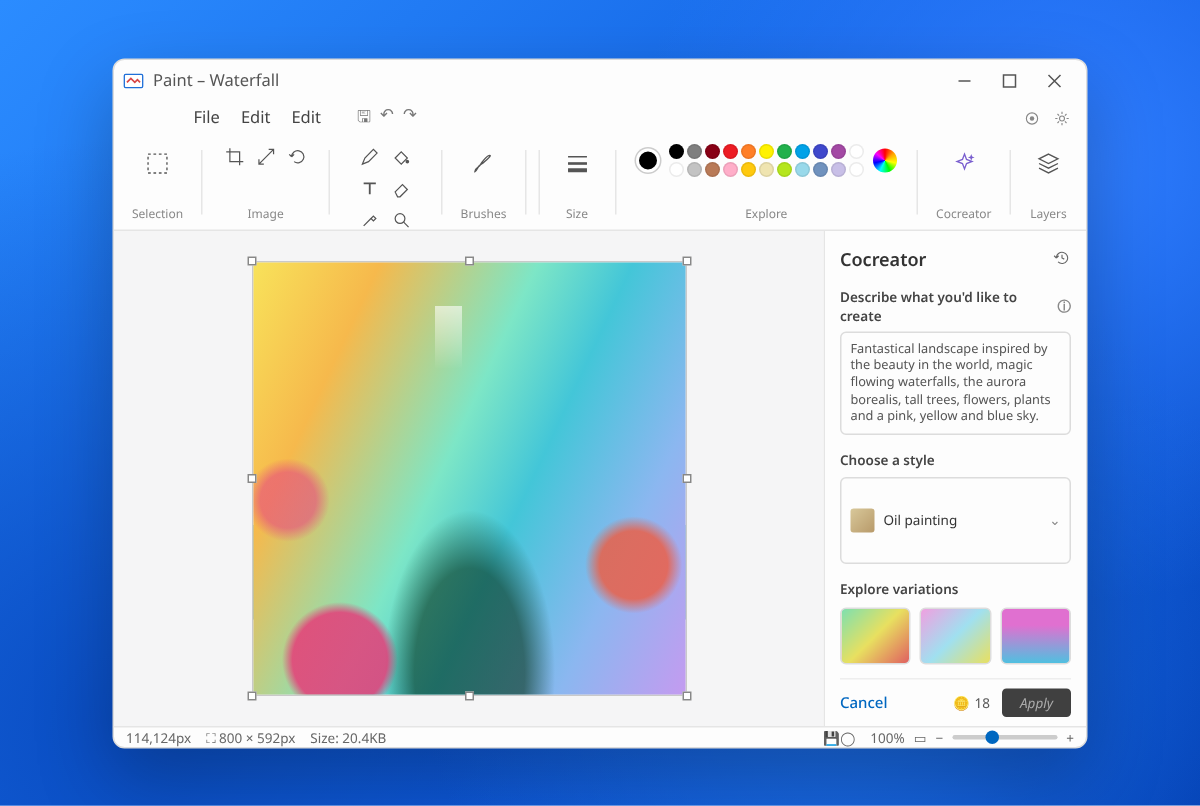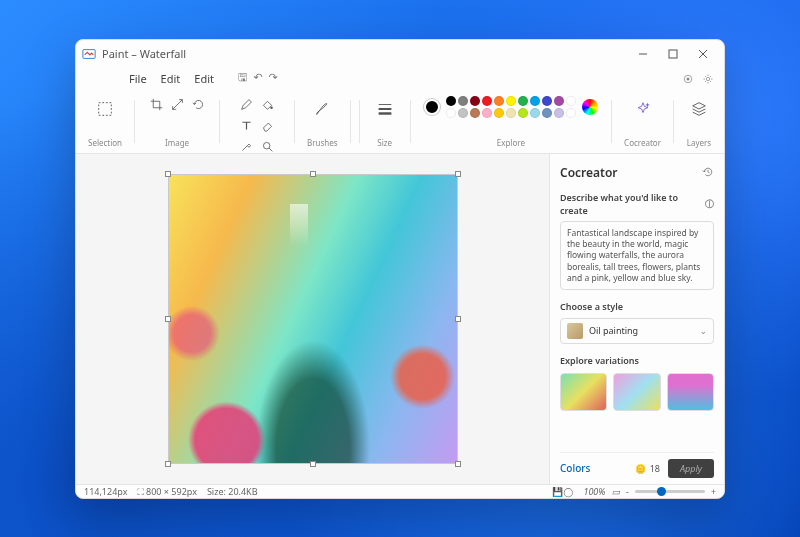--- a/index.html
+++ b/index.html
@@ -65,37 +65,37 @@
   }
   .handle { position:absolute; width:6px; height:6px; background:#fff; border:1px solid #888; }
   .h-tl{top:-4px;left:-4px}.h-tr{top:-4px;right:-4px}.h-bl{bottom:-4px;left:-4px}.h-br{bottom:-4px;right:-4px}
   .h-t{top:-4px;left:calc(50% - 3px)}.h-b{bottom:-4px;left:calc(50% - 3px)}
   .h-l{left:-4px;top:calc(50% - 3px)}.h-r{right:-4px;top:calc(50% - 3px)}
   
   .panel { width:175px; border-left:1px solid #e5e5e5; display:flex; flex-direction:column; padding:10px 10px 6px; font-size:10px; color:#333; }
   .panel h3 { font-size:12px; font-weight:600; display:flex; align-items:center; justify-content:space-between; }
   .panel .sub { font-size:9px; font-weight:600; margin-top:10px; display:flex; align-items:center; gap:3px; color:#444; }
   .prompt { margin-top:4px; border:1px solid #dcdcdc; border-radius:4px; padding:5px 6px; font-size:8.5px; line-height:1.35; color:#555; min-height:54px; }
-  .styleSel { margin-top:5px; border:1px solid #dcdcdc; border-radius:4px; padding:4px 6px; display:flex; align-items:center; gap:6px; font-size:9px; }
+  .styleSel { margin-top:5px; border:1px solid #dcdcdc; border-radius:4px; padding:20px 6px; display:flex; align-items:center; gap:6px; font-size:9px; }
   .styleSel .thumb { width:16px; height:16px; border-radius:2px; background:linear-gradient(135deg,#d8c89a,#b89a6a); }
   .styleSel .chev { margin-left:auto; color:#888; }
   .vars { margin-top:6px; display:flex; gap:6px; }
   .vars .v { flex:1; height:38px; border-radius:4px; border:1px solid #ddd; }
   .v1{background:linear-gradient(135deg,#7de0b0,#e8e060 50%,#e06060);}
   .v2{background:linear-gradient(135deg,#f0a0e0,#a0e0f0 50%,#e8e060);}
   .v3{background:linear-gradient(180deg,#e070d0 30%,#50c0e0);}
   .panel .grow { flex:1; }
   .panel .foot { display:flex; align-items:center; gap:8px; font-size:10px; padding-top:6px; border-top:1px solid #eee; }
   .panel .foot .cancel { color:#0067c0; font-weight:500; }
   .panel .foot .credits { margin-left:auto; display:flex; align-items:center; gap:3px; color:#555; font-size:9px;}
   .panel .foot .apply { background:#404040; color:#aaa; padding:3px 12px; border-radius:3px; font-size:9px;font-style:italic; }
   
   .status { height:14px; border-top:1px solid #e5e5e5; display:flex; align-items:center; padding:0 8px; font-size:9px; color:#666; gap:10px; }
   .status .spacer{flex:1}
-  .status .zoom { display:flex; align-items:center; gap:6px;font-style:italic; }
+  .status .zoom { display:flex; align-items:center; gap:6px; }
   .slider { width:70px; height:3px; background:#ccc; border-radius:2px; position:relative; }
   .slider::after{content:"";position:absolute; left:22px; top:-3px; width:9px;height:9px;border-radius:50%;background:#0067c0;}
   svg { display:block; }
 </style>
 </head>
 <body>
 
 <div class="win">
 
   <div class="titlebar">
@@ -353,21 +353,21 @@
           <span>Explore variations</span>
         </div>
       <div class="vars">
         <div class="v v1"></div>
         <div class="v v2"></div>
         <div class="v v3"></div>
       </div>
 
       <div class="grow"></div>
       <div class="foot">
-        <span class="cancel">Colors</span>
+        <span class="cancel">Cancel</span>
         <span class="credits">
           <span>🪙</span>
           <span>18</span>
         </span>
         <span class="apply">Apply</span>
       </div>
     </div>
   </div>
 
   <div class="status">

